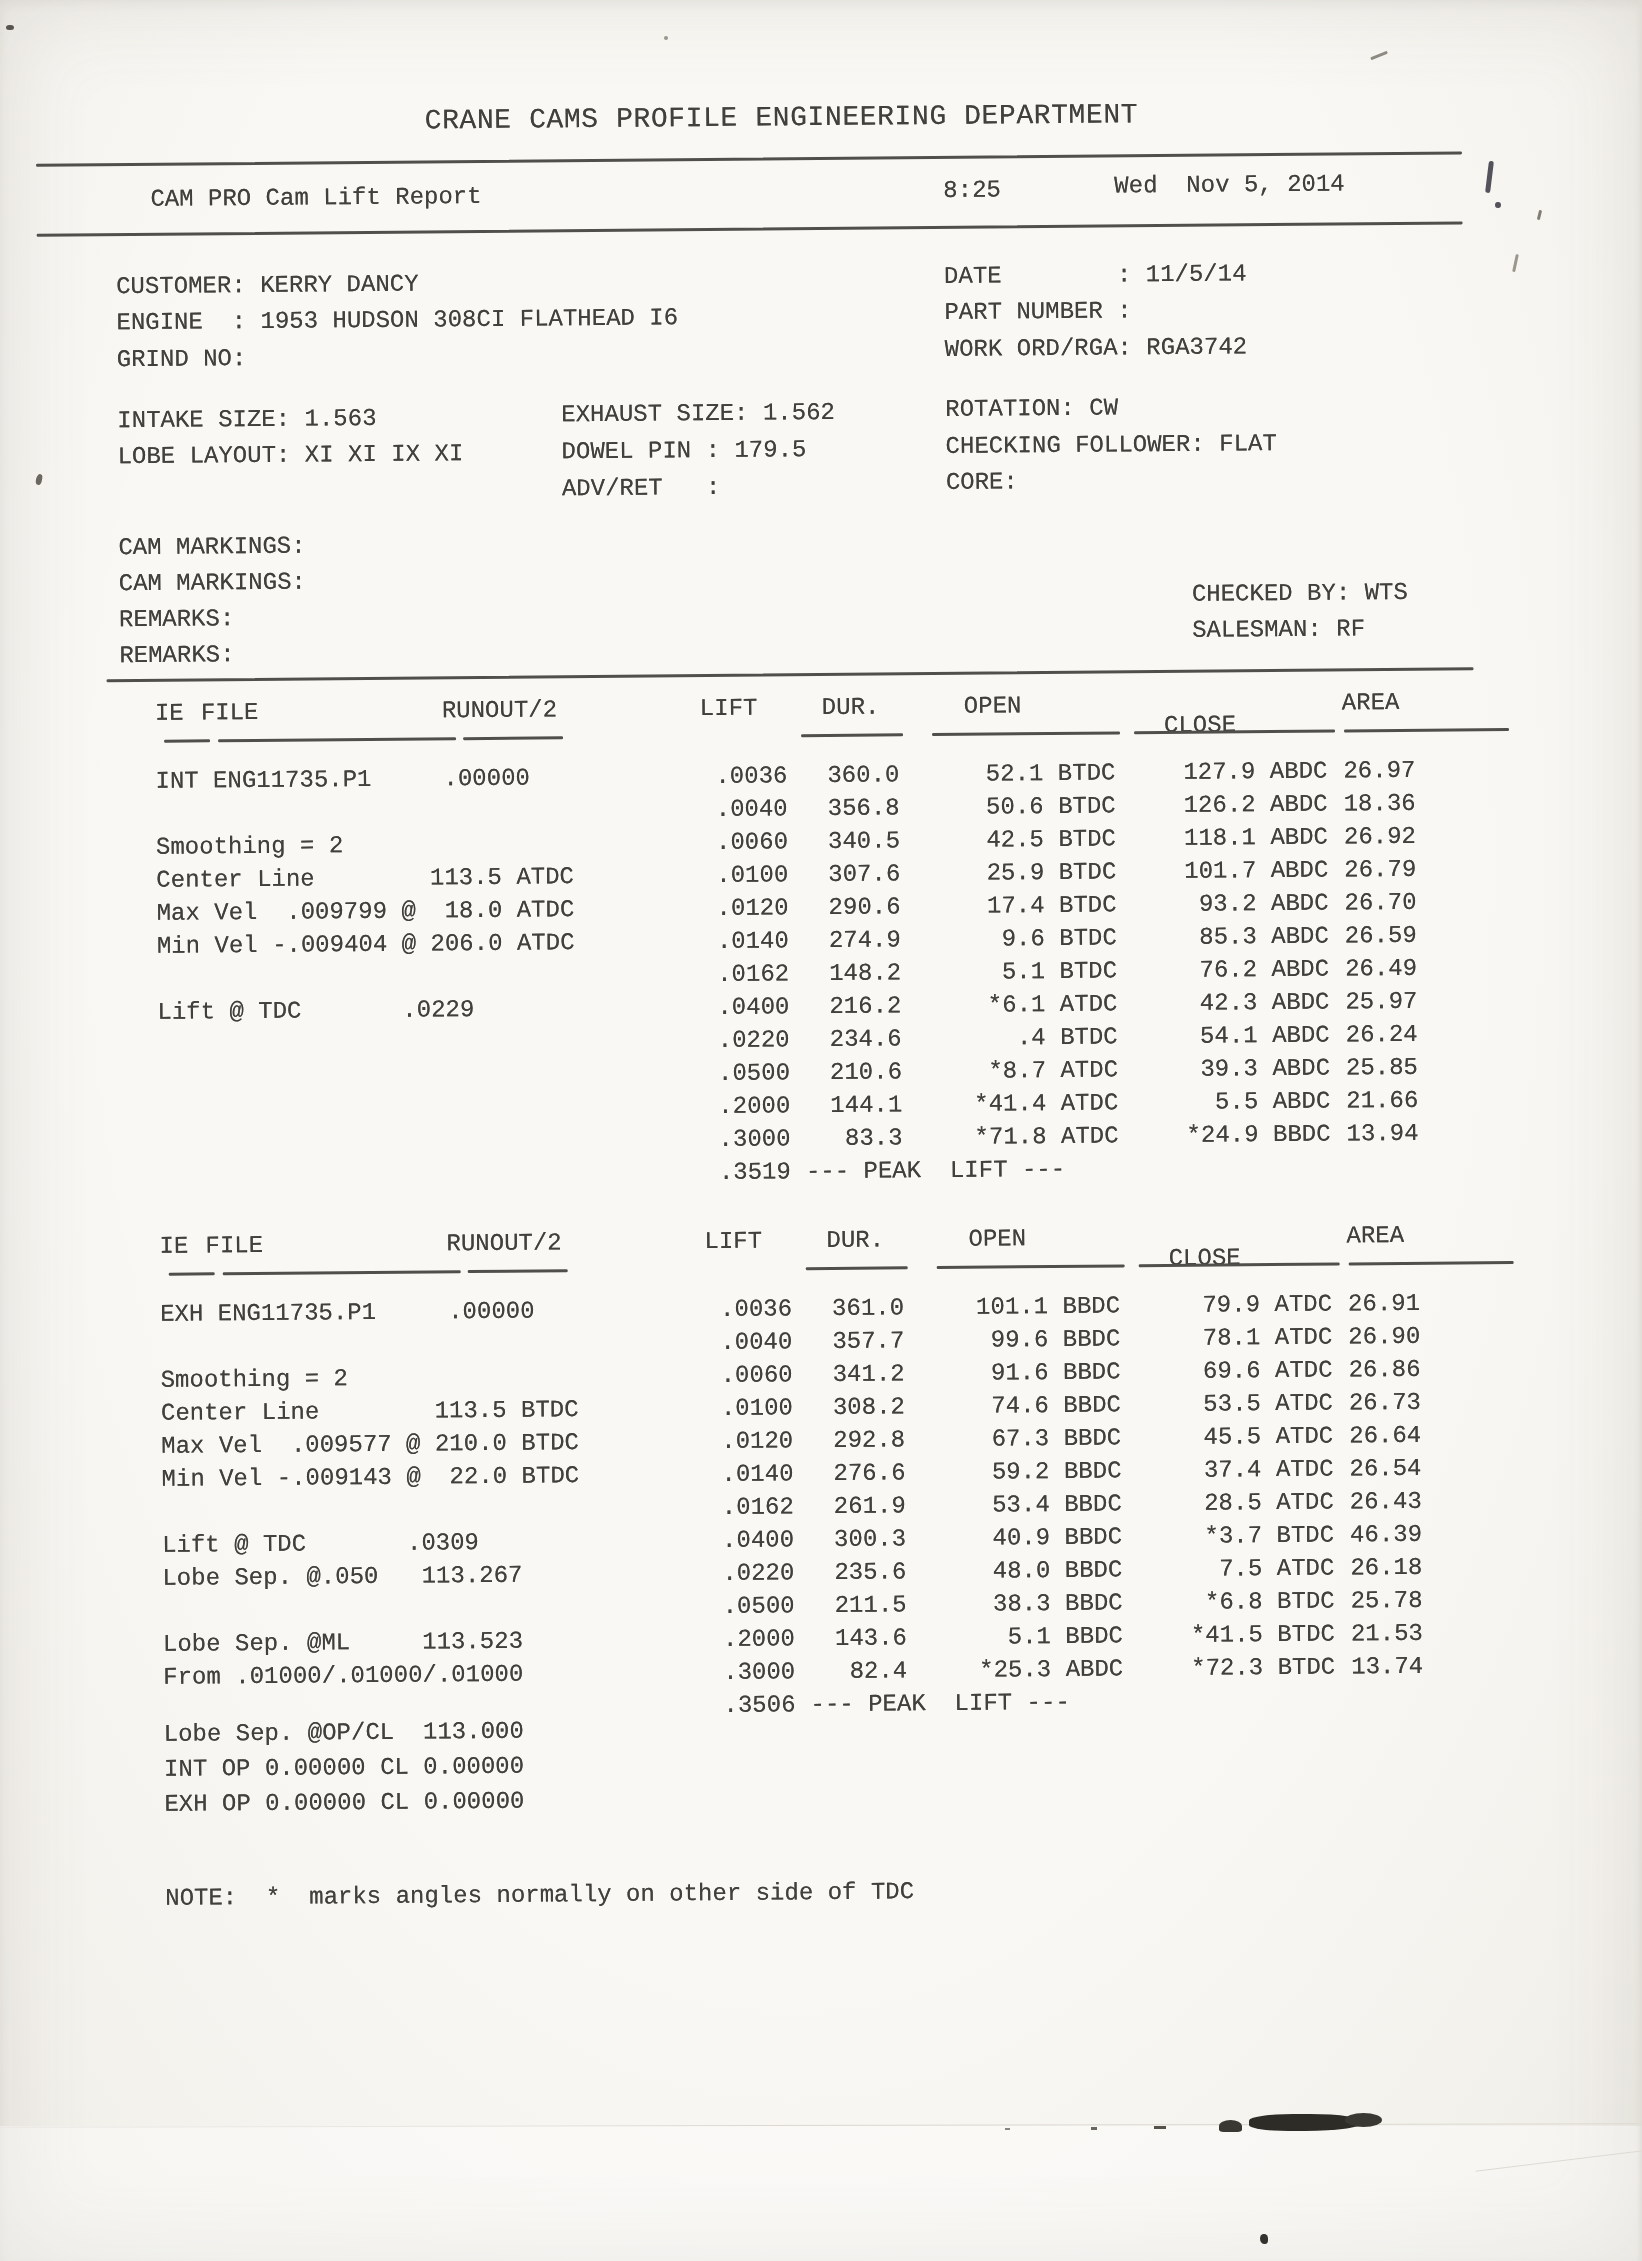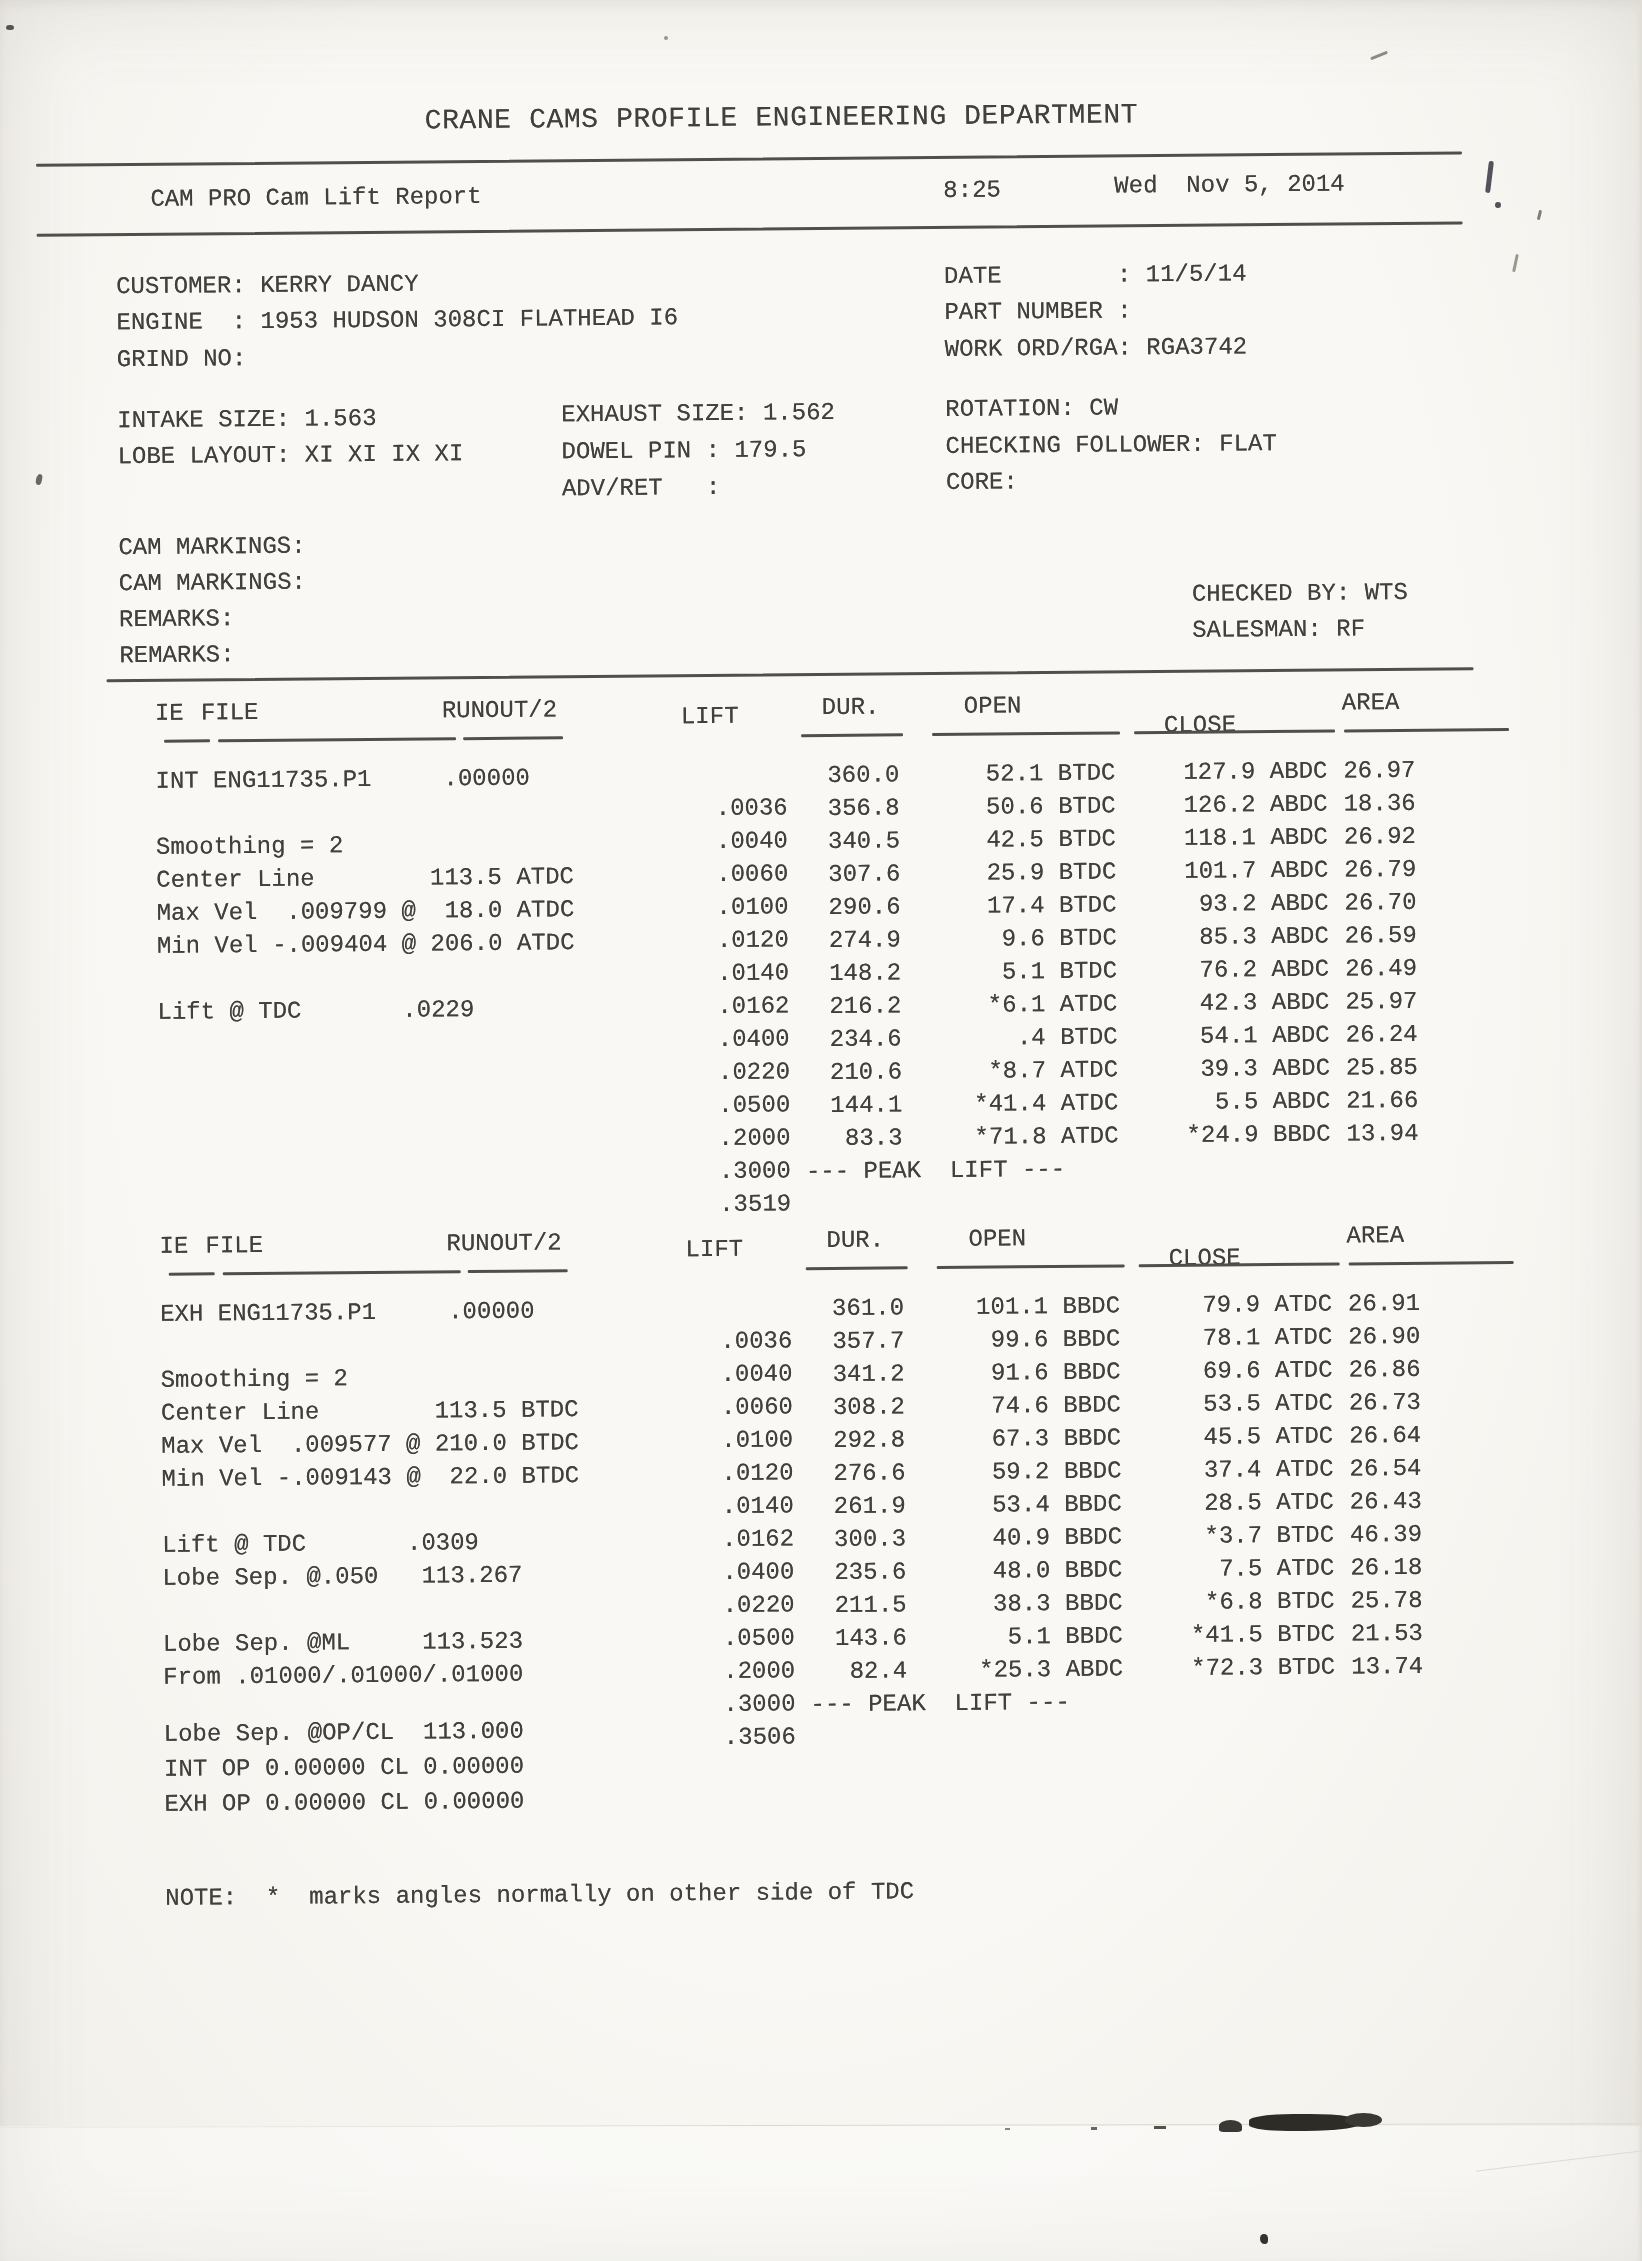--- a/index.html
+++ b/index.html
@@ -44,33 +44,33 @@
   
   .mk0{left:116px;top:528px;} .mk1{left:116px;top:564px;}
   .mk2{left:116px;top:600px;} .mk3{left:116px;top:636px;}
   .mk-check{left:1189px;top:584px;} .mk-sales{left:1189px;top:620px;}
 
   
   .table{position:absolute;left:151px;width:1308px;}
   .t1{top:694px;height:522px;} .t2{top:1227px;height:522px;}
   .thead{position:absolute;top:0;left:0;width:100%;height:32px;}
   .h-ie{left:0px;} .h-file{left:46px;} .h-runout{left:287px;}
-  .h-lift{left:526px;margin-top:8px;} .h-dur{left:667px;} .h-open{left:809px;}
+  .h-lift{left:545px;} .h-dur{left:667px;} .h-open{left:809px;}
   .h-close{left:1009px;margin-top:21px;} .h-area{left:1187px;}
   .thead span{position:absolute;white-space:pre;}
   .segs{position:absolute;top:40px;left:0;width:100%;height:5.2px;}
   .segs i{position:absolute;top:0;height:2.6px;background:#514f4b;border-radius:1.3px;display:block;}
   .s1{left:9px;width:46px;} .s2{left:63px;width:238px;} .s3{left:308px;width:100px;}
   .s4{left:646px;width:102px;} .s5{left:777px;width:188px;}
   .s6{left:979px;width:201px;} .s7{left:1189px;width:165px;}
   .rows{position:absolute;top:68px;left:0;width:100%;}
   .trow{position:relative;height:33px;}
   .trow span{position:absolute;top:0;white-space:pre;}
   .c-label{left:0;}
-  .c-lift{left:535px;width:97px;text-align:right;margin-top:32px;}
+  .c-lift{left:535px;width:97px;text-align:right;}
   .c-dur{left:644px;width:100px;text-align:right;}
   .c-open{left:754px;width:206px;text-align:right;}
   .c-close{left:966px;width:206px;text-align:right;}
   .c-area{left:1179px;width:90px;text-align:center;}
   .c-peak{left:647px;}
 
   
   .f0{left:151px;top:1715px;} .f1{left:151px;top:1750px;} .f2{left:151px;top:1785px;}
   .note{left:151px;top:1879px;}
 

